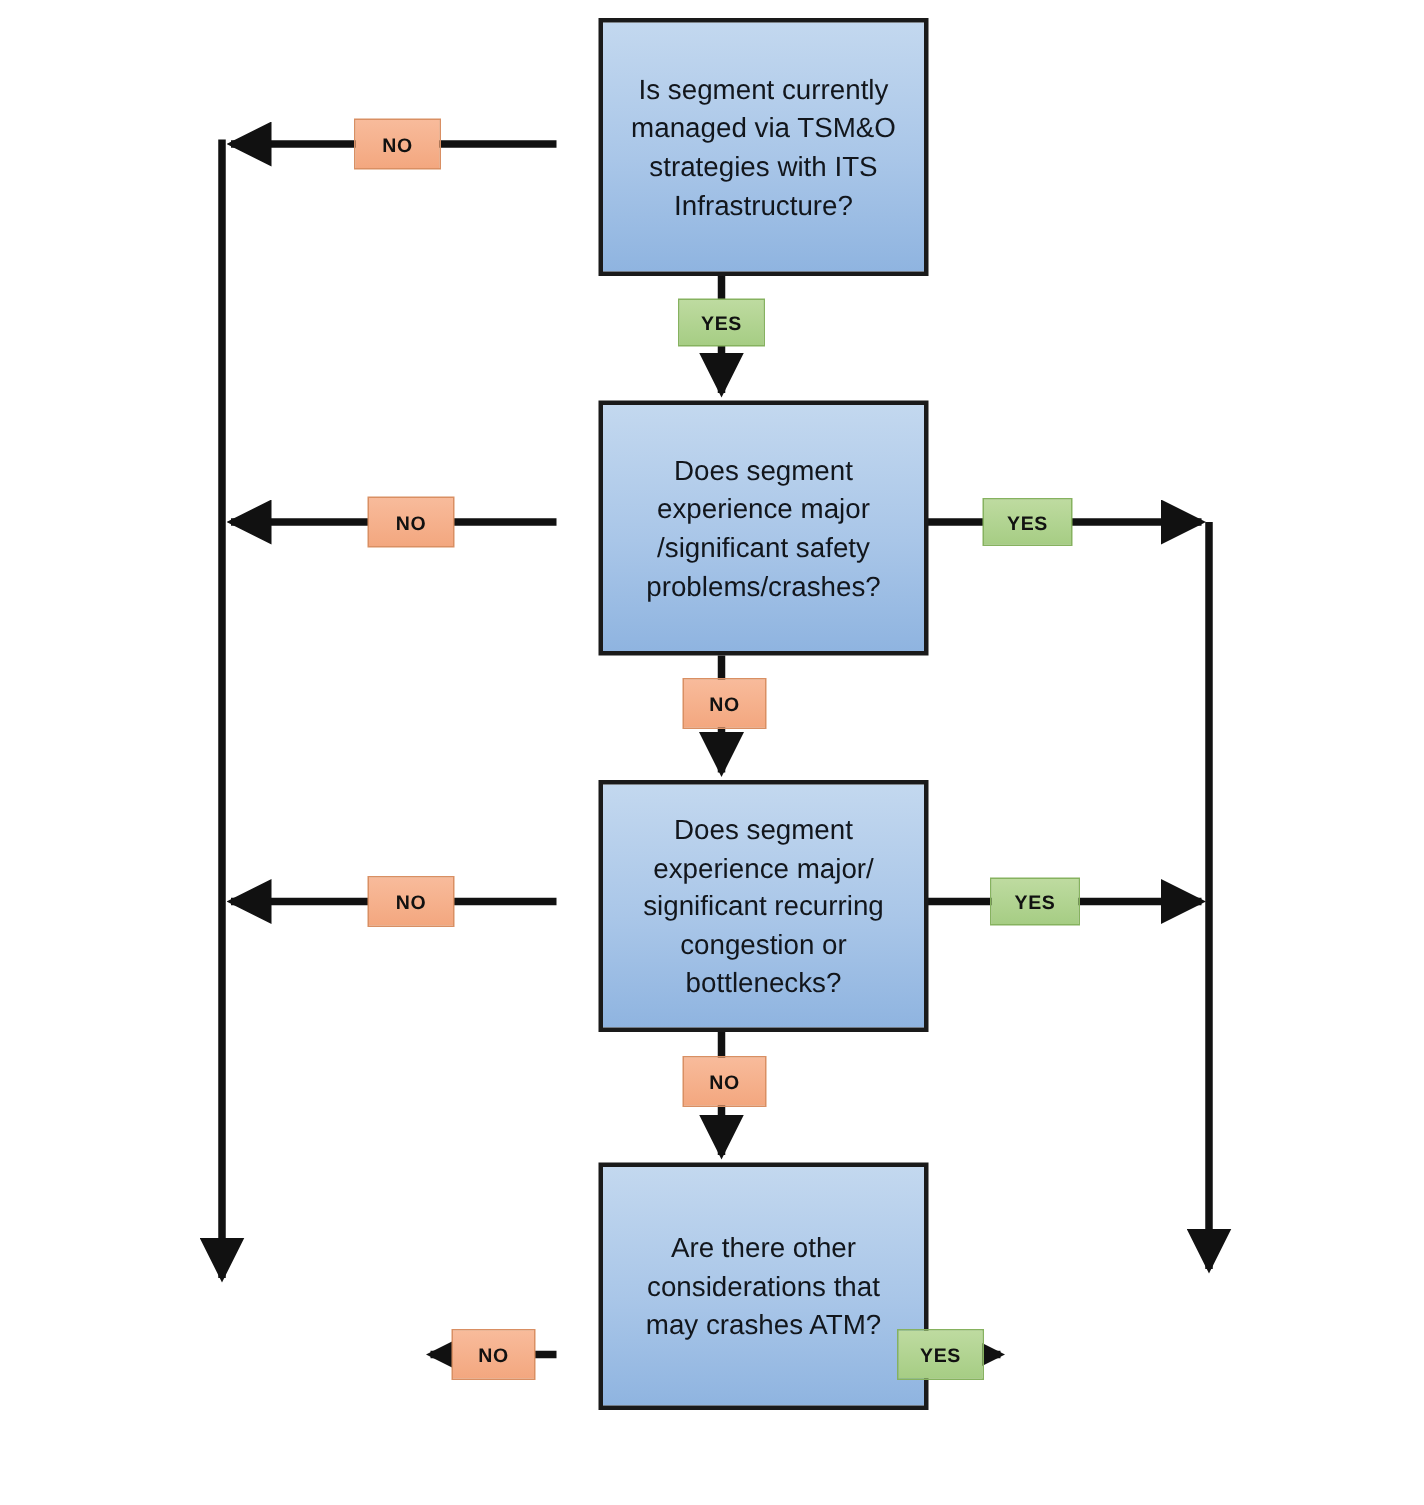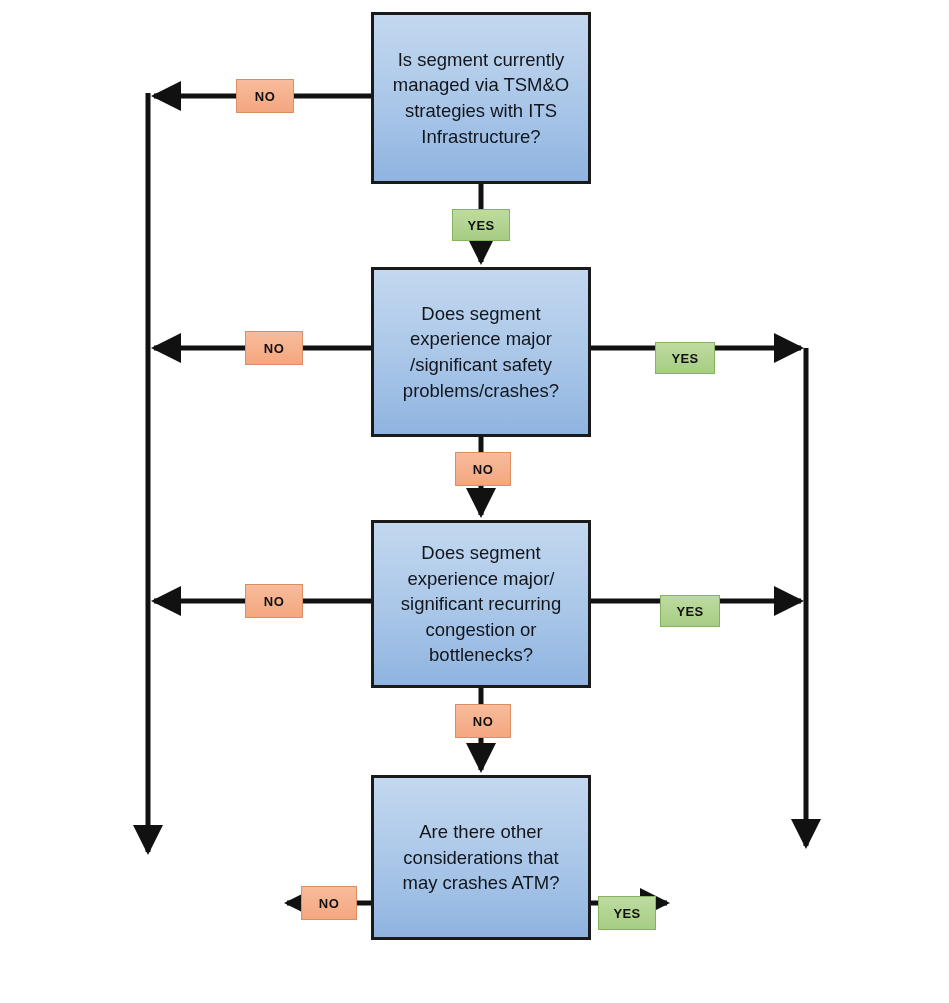--- a/index.html
+++ b/index.html
@@ -35,20 +35,21 @@
     background: linear-gradient(to bottom, #c3d8ef 0%, #a9c6e8 55%, #8fb4e0 100%);
     display: flex;
     align-items: center;
     justify-content: center;
     text-align: center;
     color: #12161c;
     font-size: 18.5px;
     line-height: 1.38;
     padding: 6px 13px;
     z-index: 3;
+    margin-left: 28px;
   }
   .decision .txt { white-space: pre-line; }
 
   
   .terminal {
     position: absolute;
     box-sizing: border-box;
     border: 4px solid #111111;
     border-radius: 50%;
     background: #c9c9c9;
@@ -78,21 +79,20 @@
     color: #111111;
     z-index: 4;
   }
   .elabel.no {
     background: linear-gradient(to bottom, #f8bb9b 0%, #f3a77f 100%);
     border-color: #d98f63;
   }
   .elabel.yes {
     background: linear-gradient(to bottom, #bedba0 0%, #a6cd84 100%);
     border-color: #86b25f;
-    margin-top: 10px;
   }
 </style>
 </head>
 <body>
 
 <div id="canvas">
 
   <svg id="edges" viewBox="0 0 949 1003" width="949" height="1003" aria-hidden="true">
     <defs>
       <marker id="arrowR" viewBox="0 0 10 10" refX="9" refY="5" markerWidth="6" markerHeight="6" orient="auto-start-reverse">

